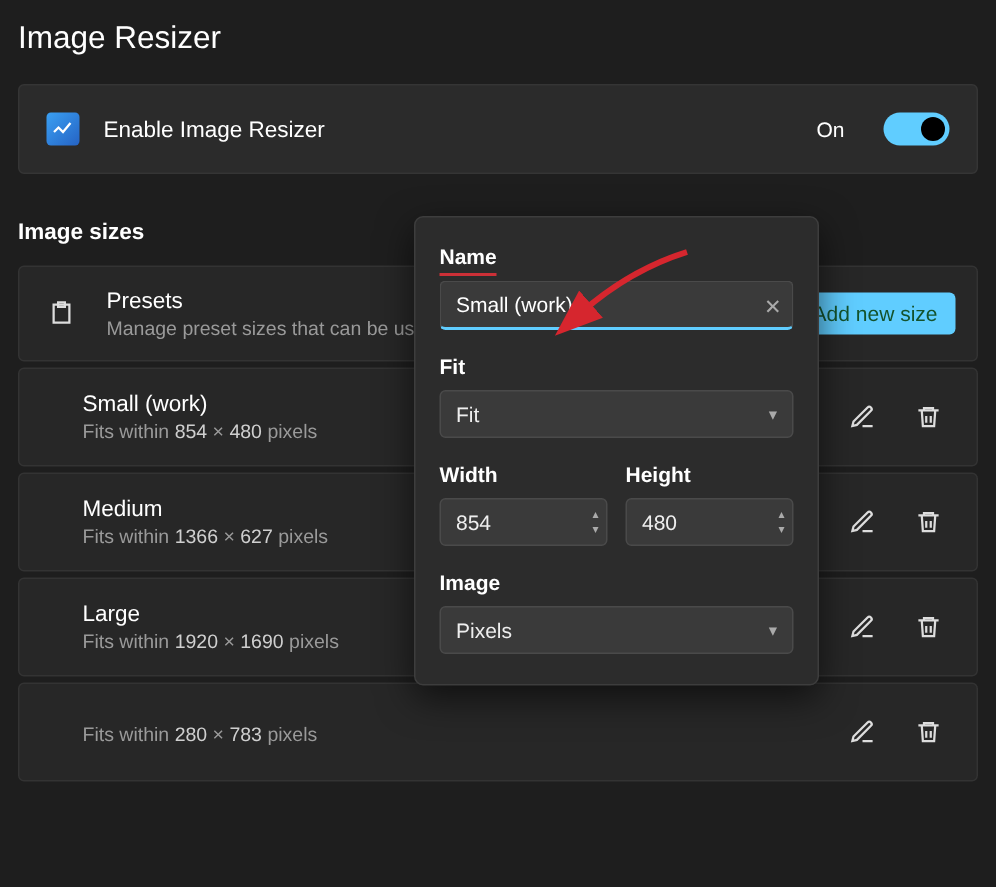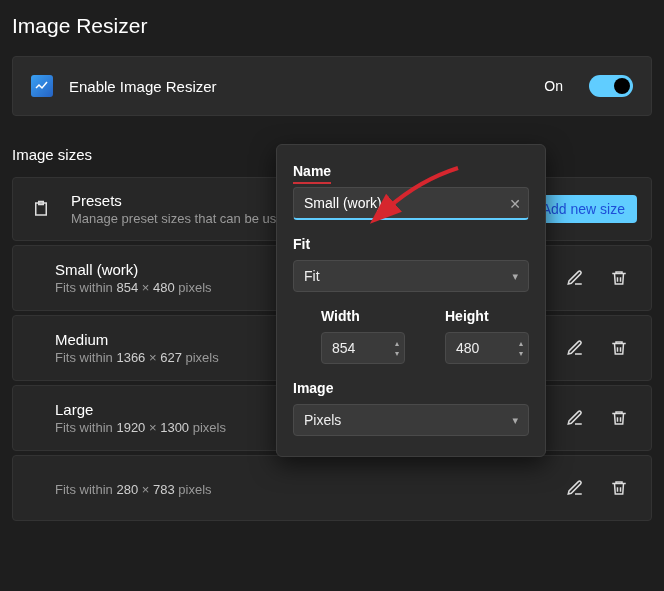--- a/index.html
+++ b/index.html
@@ -33,40 +33,40 @@
 .toggle-state { font-size: 14px; margin-right: 26px; }
 .toggle {
   width: 44px; height: 22px; background:#60CDFF; border-radius: 11px;
   position: relative; cursor: pointer;
 }
 .toggle::after {
   content:""; position:absolute; right:3px; top:3px;
   width:16px;height:16px;border-radius:50%; background:#000;
 }
 .section-title {
-  font-size: 15px; font-weight: 400;
+  font-size: 15px; font-weight: 700;
   padding: 30px 12px 10px;
 }
 .row {
   background: #272727;
   border: 1px solid #333;
   border-radius: 4px;
   margin: 4px 12px 0;
   display: flex; align-items: center;
   padding: 14px 14px;
   min-height: 62px;
 }
 .row .left-icon { width:28px; display:flex; justify-content:center; margin-right:16px; color:#ddd;}
 .row .text-block { flex: 1; min-width: 0; padding-left: 28px;}
 .row.presets .text-block { padding-left: 0; }
 .row .title { font-size: 15px; font-weight: 400; }
 .row .sub { font-size: 13px; color:#9a9a9a; margin-top:2px;}
 .row .sub .num { color:#cfcfcf; }
 .add-btn {
-  background:#60CDFF; color:#1d4ed8; font-size:14px;
+  background:#60CDFF; color:#14532d; font-size:14px;
   padding: 6px 12px; border-radius:4px; border:none; cursor:pointer;
 }
 .icon-btn {
   background:none;border:none;color:#ddd;cursor:pointer;
   width:36px;height:36px;display:flex;align-items:center;justify-content:center;
   margin-left:8px;
 }
 .pencil, .trash, .clip { width:18px;height:18px; }
 
 .popup {
@@ -99,21 +99,21 @@
 .num-input {
   width:100%; background:#3a3a3a; border:1px solid #4a4a4a;
   border-radius:4px; color:#eee; font-size:14px;
   padding:7px 26px 7px 10px;
 }
 .spinner {
   position:absolute; right:6px; top:50%; transform:translateY(-50%);
   display:flex; flex-direction:column; gap:1px; color:#aaa; font-size:8px;
 }
 .dim-row { display:flex; gap:12px; margin-bottom:16px;}
-.dim-col { flex:1;margin-left:28px; }
+.dim-col { flex:1; }
 .chev { font-size:11px; color:#aaa; }
 
 .arrow {
   position:absolute; left:380px; top:160px; pointer-events:none;
 }
 .arrow svg { overflow:visible; }
 </style>
 </head>
 <body>
 
@@ -196,21 +196,21 @@
           <path d="M10 11v6M14 11v6"></path>
         </svg>
     </button>
     </div>
     <div class="row">
     <div class="text-block">
       <div class="title">Large</div>
       <div class="sub">
         <span>Fits within</span>
         <span class="num">1920</span> ×
-        <span class="num">1300</span>
+        <span class="num">1690</span>
         <span>pixels</span>
       </div>
     </div>
     <button class="icon-btn">
       <svg class="pencil" viewBox="0 0 24 24" fill="none" stroke="currentColor" stroke-width="2">
           <path d="M12 20h9"></path>
           <path d="M16.5 3.5a2.1 2.1 0 013 3L7 19l-4 1 1-4z"></path>
         </svg>
     </button>
     <button class="icon-btn">

